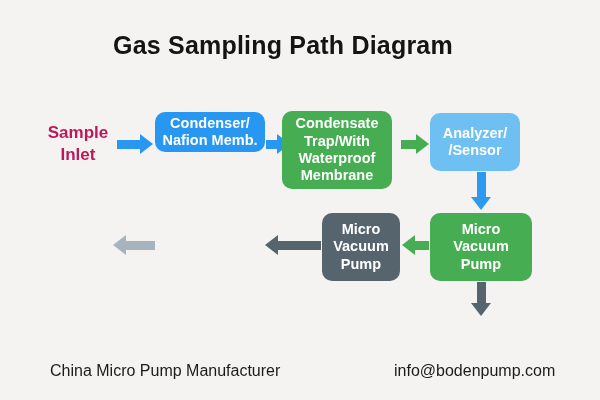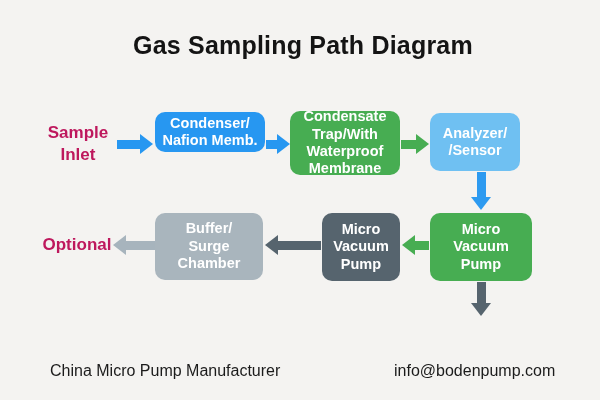--- a/index.html
+++ b/index.html
@@ -8,33 +8,32 @@
     width:600px;height:400px;
     background:#f4f3f1;
     font-family:"Liberation Sans","DejaVu Sans",sans-serif;
     overflow:hidden;
   }
   .title{
     position:absolute;left:0;top:31px;width:566px;
     text-align:center;
     font-size:25px;font-weight:bold;color:#141414;
     letter-spacing:0.2px;
-    margin-left:20px;
   }
   .box{
     position:absolute;
     border-radius:10px;
     display:flex;align-items:center;justify-content:center;
     text-align:center;
     color:#ffffff;font-weight:bold;
     font-size:14.5px;line-height:1.2;
     white-space:pre-line;
   }
   .b-condenser {left:155px;top:112px;width:110px;height:40px;}
-  .b-trap      {left:290px;top:111px;width:110px;height:64px;}
+  .b-trap      {left:282px;top:111px;width:110px;height:78px;}
   .b-analyzer  {left:430px;top:113px;width:90px;height:58px;}
   .b-buffer    {left:155px;top:213px;width:108px;height:67px;}
   .b-pump-mid  {left:322px;top:213px;width:78px;height:68px;}
   .b-pump-right{left:430px;top:213px;width:102px;height:68px;}
 
   .flow-label{
     position:absolute;
     color:#be185d;font-weight:bold;font-size:17px;line-height:1.3;
     text-align:center;white-space:pre-line;
   }
@@ -131,30 +130,26 @@
 
   <div class="box b-pump-mid" style="background: rgb(86, 100, 110);">Micro
 Vacuum
 Pump</div>
 
   <div class="arrow left a6" style="--c: #56646e;">
     <div class="head"></div>
     <div class="shaft"></div>
   </div>
 
-  <div class="box b-buffer" style="background: rgb(169, 181, 189);">Buffer/
-Surge
-Chamber</div>
 
   <div class="arrow left a7" style="--c: #a7b4bd;">
     <div class="head"></div>
     <div class="shaft"></div>
   </div>
 
-  <div class="flow-label l-optional">Optional</div>
 
   <div class="arrow down a8" style="--c: #56646e;">
     <div class="shaft"></div>
     <div class="head"></div>
   </div>
 
 
   <div class="footer-text f-right">info@bodenpump.com</div>
   <div class="footer-text f-left">China Micro Pump Manufacturer</div>
 

